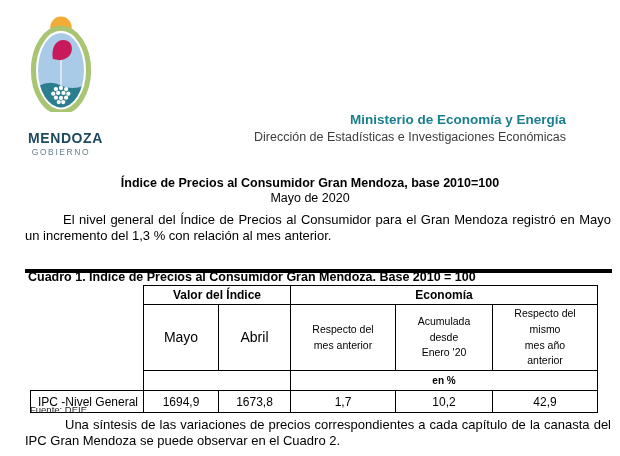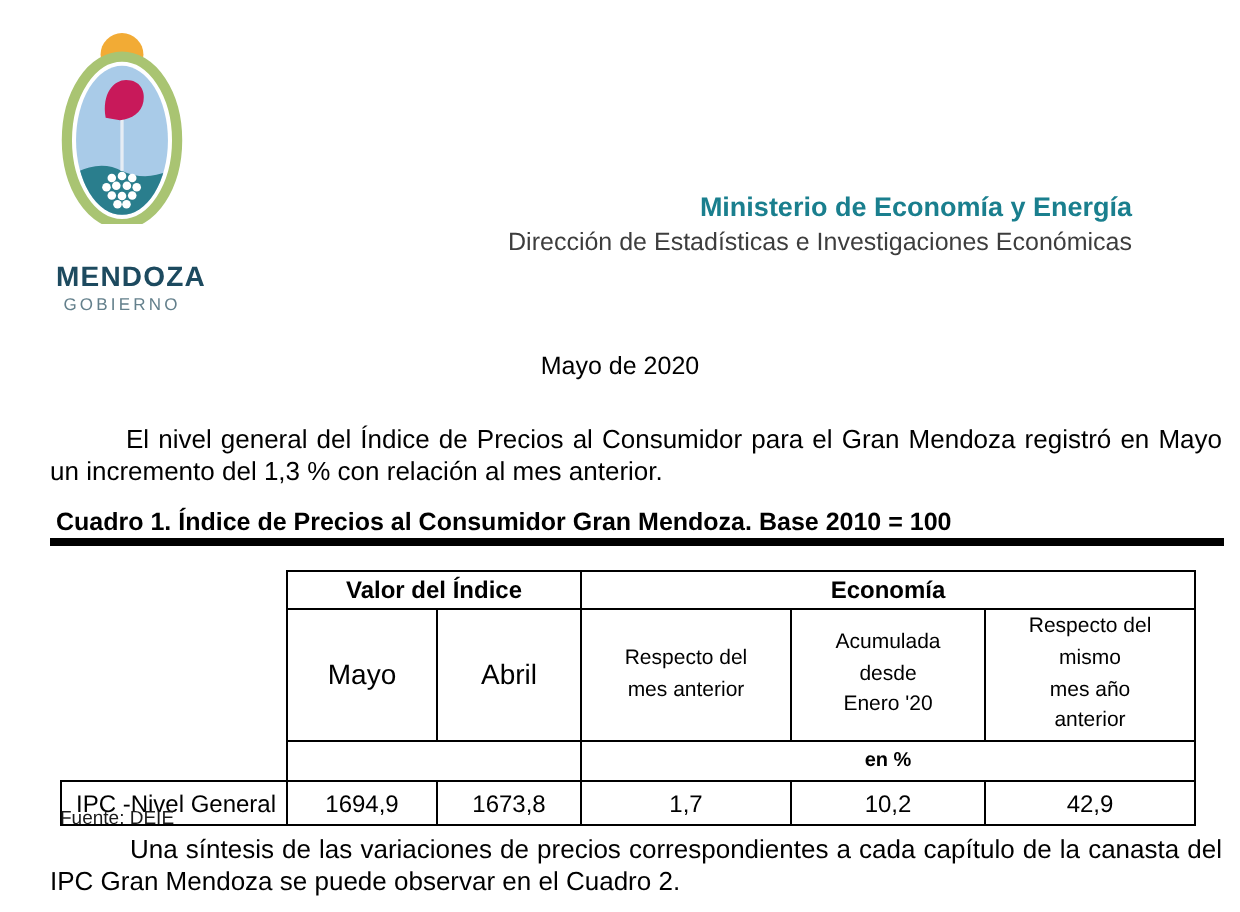--- a/index.html
+++ b/index.html
@@ -19,39 +19,39 @@
     margin-top:18px; font-size:14px; font-weight:bold;
     letter-spacing:0.6px; color:var(--navy);
   }
   .logo-sub {
     margin-top:1px; font-size:8.5px; letter-spacing:1.6px;
     color:var(--gray-label);
   }
 
   
   .hdr { position:absolute; top:96px; right:54px; text-align:right; }
-  .ministry { font-size:13.5px; font-weight:bold; color:var(--teal); }
+  .ministry { font-size:13.5px; font-weight:bold; color:var(--teal);margin-top:16px; }
   .direction { margin-top:3px; font-size:12.5px; color:#3d3d3d; }
   .dateline { position:absolute; top:151px; right:73px; font-size:12.5px; color:#111; }
 
   
   .titleblock { position:absolute; top:176px; left:0; width:620px; text-align:center; line-height:1.18; }
   .title-l1 { font-size:12.5px; font-weight:bold; }
   .title-l2 { font-size:12.5px; }
 
   
   .para {
     position:absolute; left:25px; width:586px;
     font-size:13px; line-height:1.26; text-align:justify;
   }
   .intro { top:212px; text-indent:38px; }
   .closing { top:417px; text-indent:40px; }
 
   
-  .caption { position:absolute; top:254px; left:28px; font-size:12.5px; font-weight:bold; }
+  .caption { position:absolute; top:270px; left:28px; font-size:12.5px; font-weight:bold; }
   .caption-rule { position:absolute; top:269px; left:25px; width:587px; height:3.5px; background:#000; }
 
   
   table.ipc {
     position:absolute; top:285px; left:30px;
     border-collapse:collapse; table-layout:fixed; width:567px;
     font-size:11.5px;
   }
   table.ipc td { border:1.5px solid #000; text-align:center; vertical-align:middle; padding:1px 2px; }
   table.ipc td.nob { border:none; background:transparent; }
@@ -102,20 +102,21 @@
     <div class="logo-name">MENDOZA</div>
     <div class="logo-sub">GOBIERNO</div>
   </div>
 
   <div class="hdr">
     <div class="ministry">Ministerio de Economía y Energía</div>
     <div class="direction">Dirección de Estadísticas e Investigaciones Económicas</div>
   </div>
 
   <div class="titleblock">
+    <div class="title-l1">Índice de Precios al Consumidor Gran Mendoza, base 2010=100</div>
     <div class="title-l2">Mayo de 2020</div>
   </div>
 
   <div class="para intro">El nivel general del Índice de Precios al Consumidor para el Gran Mendoza registró en Mayo un incremento del 1,3 % con relación al mes anterior.</div>
 
   <div class="caption">Cuadro 1. Índice de Precios al Consumidor Gran Mendoza. Base 2010 = 100</div>
   <div class="caption-rule"></div>
 
   <table class="ipc">
     <colgroup>

